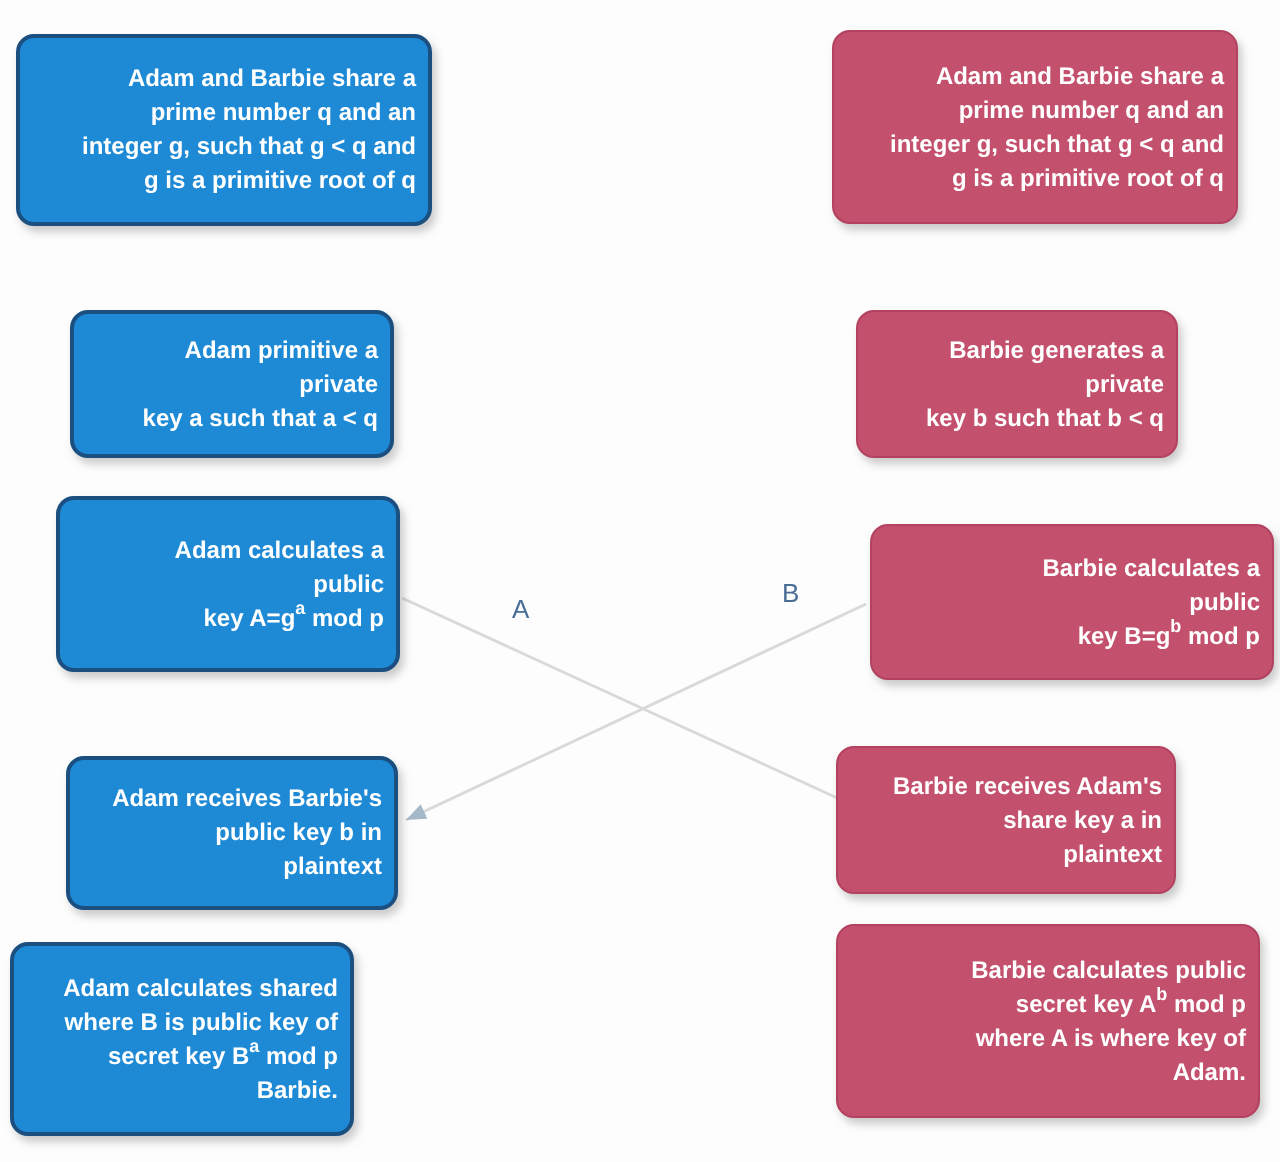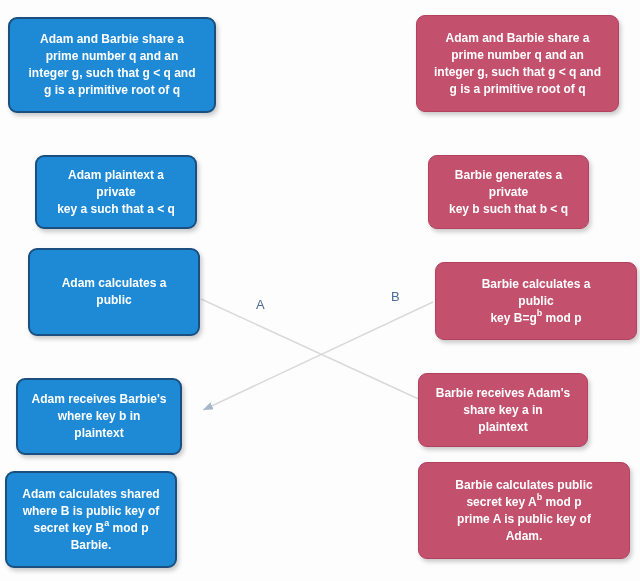--- a/index.html
+++ b/index.html
@@ -30,21 +30,21 @@
     left:0;top:0;
     width:640px;height:581px;
   }
   .node{
     position:absolute;
     box-sizing:border-box;
     border-radius:9px;
     display:flex;
     flex-direction:column;
     justify-content:center;
-    align-items:center;
+    align-items:flex-end;
     text-align:center;
     color:var(--box-text);
     font-size:12px;
     font-weight:bold;
     line-height:17px;
     box-shadow:2px 3px 4px rgba(110,110,110,0.35);
     padding:4px 6px;
   }
   .node.adam{
     background:var(--adam-fill);
@@ -95,57 +95,58 @@
       <div class="line">g is a primitive root of q</div>
     </div>
   <div class="node barbie" style="left:416px;top:15px;  width:203px; height:97px">
       <div class="line">Adam and Barbie share a</div>
       <div class="line">prime number q and an</div>
       <div class="line">integer g, such that g &lt; q and</div>
       <div class="line">g is a primitive root of q</div>
     </div>
 
   <div class="node adam" style="left:35px; top:155px; width:162px; height:74px">
-      <div class="line">Adam plaintext a</div>
+      <div class="line">Adam primitive a</div>
       <div class="line">private</div>
       <div class="line">key a such that a &lt; q</div>
     </div>
   <div class="node barbie" style="left:428px;top:155px; width:161px; height:74px">
       <div class="line">Barbie generates a</div>
       <div class="line">private</div>
       <div class="line">key b such that b &lt; q</div>
     </div>
 
   <div class="node adam" style="left:28px; top:248px; width:172px; height:88px">
       <div class="line">Adam calculates a</div>
       <div class="line">public</div>
+      <div class="line">key A=g<sup>a</sup> mod p</div>
     </div>
   <div class="node barbie" style="left:435px;top:262px; width:202px; height:78px">
       <div class="line">Barbie calculates a</div>
       <div class="line">public</div>
       <div class="line">key B=g<sup>b</sup> mod p</div>
     </div>
 
-  <div class="node adam" style="left:16px; top:378px; width:166px; height:77px">
+  <div class="node adam" style="left:33px; top:378px; width:166px; height:77px">
       <div class="line">Adam receives Barbie's</div>
-      <div class="line">where key b in</div>
+      <div class="line">public key b in</div>
       <div class="line">plaintext</div>
     </div>
   <div class="node barbie" style="left:418px;top:373px; width:170px; height:74px">
       <div class="line">Barbie receives Adam's</div>
       <div class="line">share key a in</div>
       <div class="line">plaintext</div>
     </div>
 
   <div class="node adam" style="left:5px;  top:471px; width:172px; height:97px">
       <div class="line">Adam calculates shared</div>
       <div class="line">where B is public key of</div>
       <div class="line">secret key B<sup>a</sup> mod p</div>
       <div class="line">Barbie.</div>
     </div>
   <div class="node barbie" style="left:418px;top:462px; width:212px; height:97px">
       <div class="line">Barbie calculates public</div>
       <div class="line">secret key A<sup>b</sup> mod p</div>
-      <div class="line">prime A is public key of</div>
+      <div class="line">where A is where key of</div>
       <div class="line">Adam.</div>
     </div>
 
 </div>
 
 </body></html>

